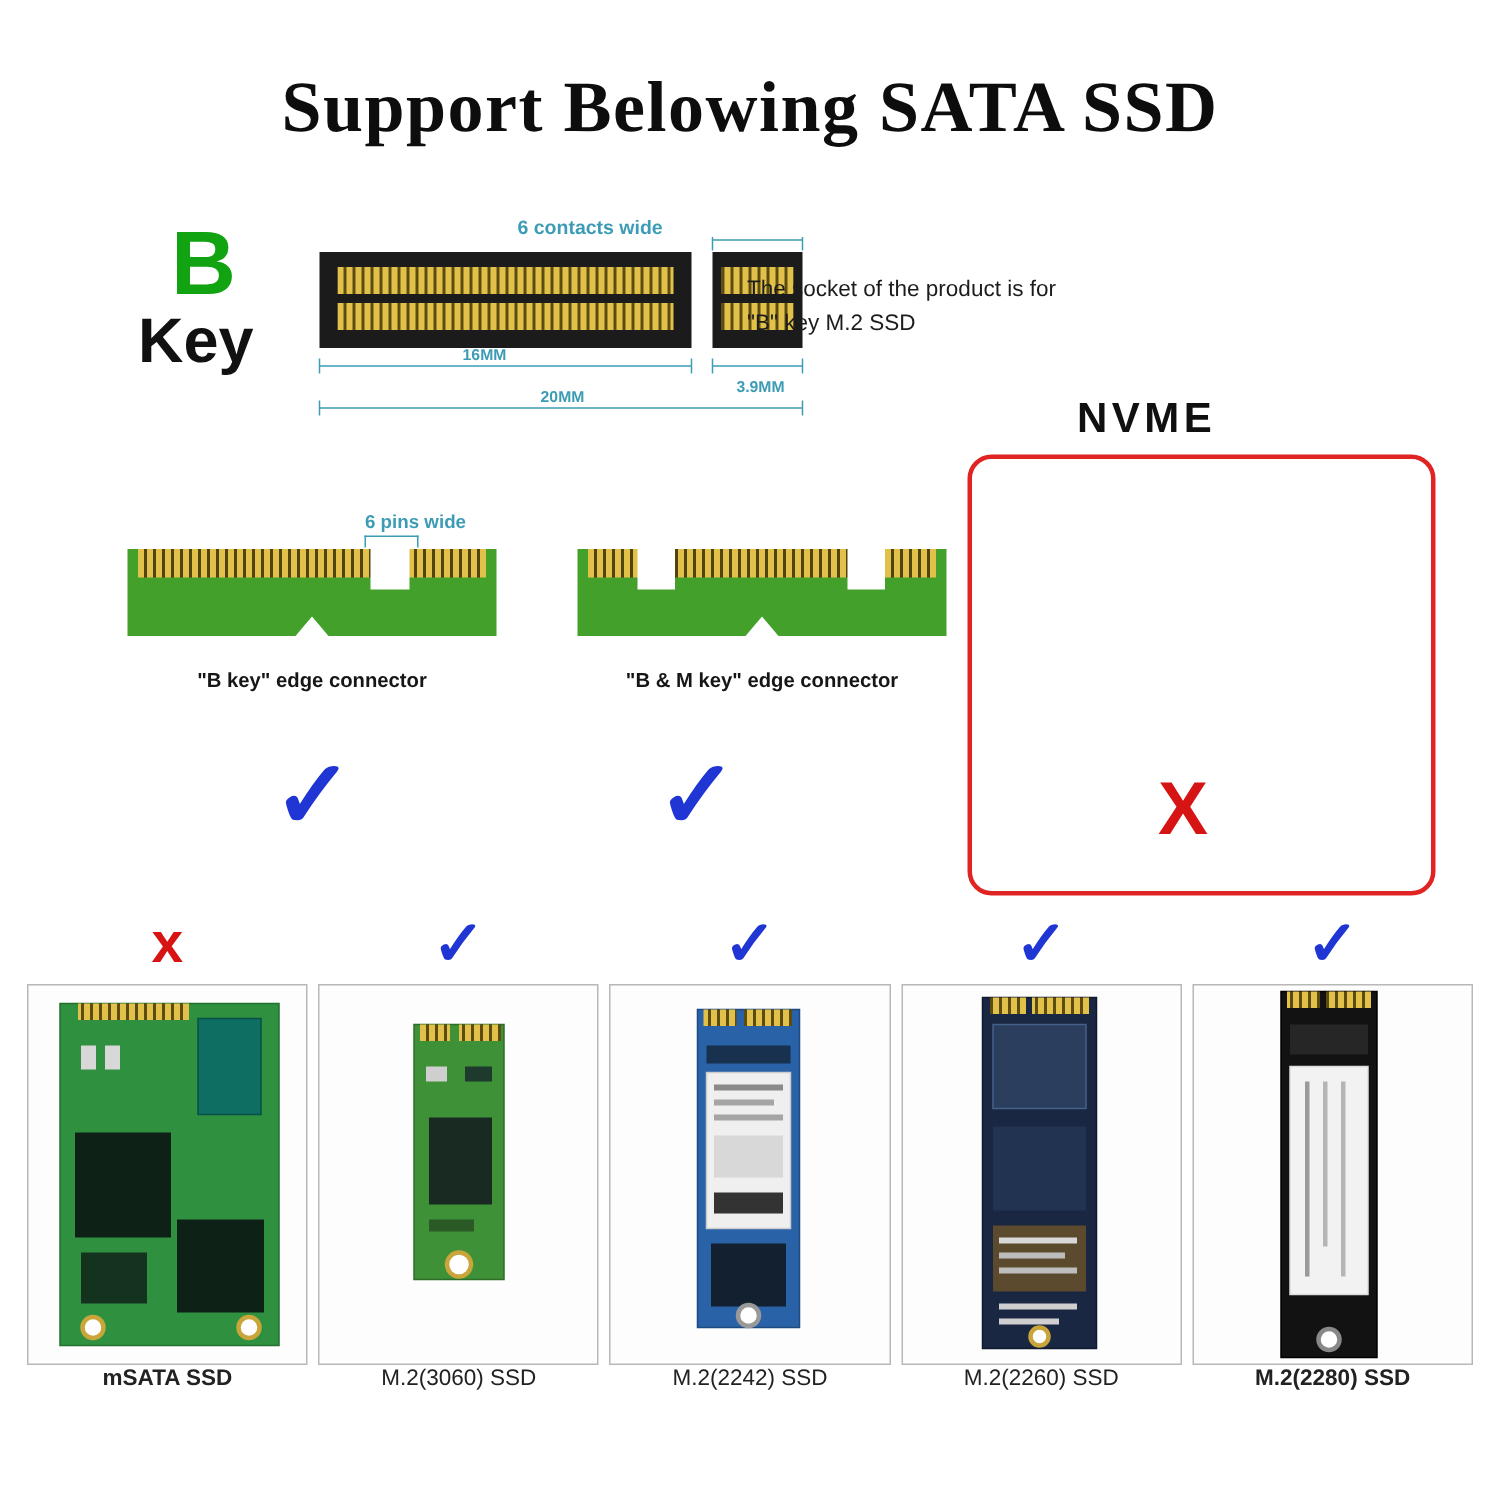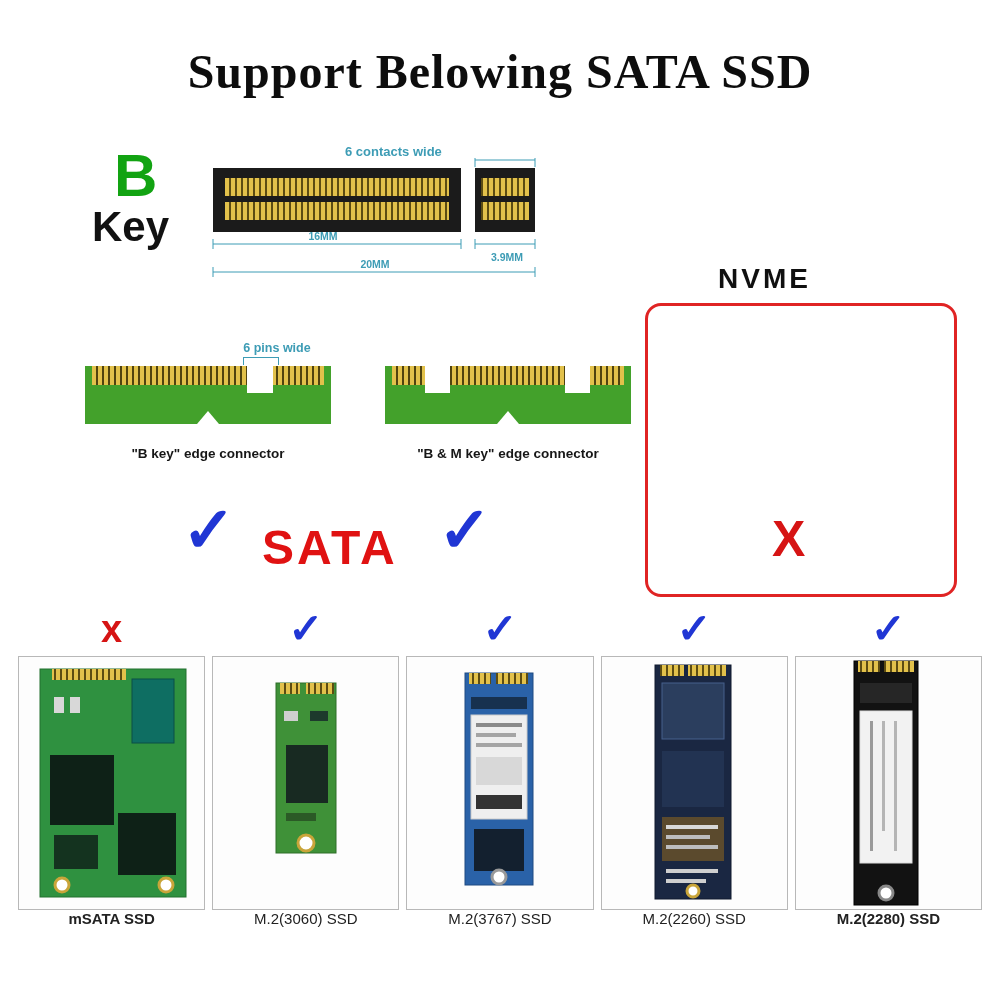--- a/index.html
+++ b/index.html
@@ -86,20 +86,24 @@
     <path class="dimline" fill="none" d="M280,20 L340,20 M280,18 L280,27 M340,18 L340,27"></path>
     <text class="ann" x="150" y="16">6 contacts wide</text>
     <path class="dimline" fill="none" d="M18,104 L266,104 M18,99 L18,109 M266,99 L266,109"></path>
     <text class="dim" x="128" y="100" text-anchor="middle">16MM</text>
     <path class="dimline" fill="none" d="M280,104 L340,104 M280,99 L280,109 M340,99 L340,109"></path>
     <text class="dim" x="312" y="121" text-anchor="middle">3.9MM</text>
     <path class="dimline" fill="none" d="M18,132 L340,132 M18,127 L18,137 M340,127 L340,137"></path>
     <text class="dim" x="180" y="128" text-anchor="middle">20MM</text>
   </svg>
 
+  <div class="socket-desc">
+    <div>The socket of the product is for</div>
+    <div>"B" key M.2 SSD</div>
+  </div>
 
   <div class="nvme">NVME</div>
   <div class="nvme-box"></div>
 
   <div class="connector" style="left:85px;">
     <div class="pin-ann" style="left:140px;width:104px;">
       <span>6 pins wide</span>
       <div class="pin-bracket" style="margin:2px 50px 0 18px;"></div>
     </div>
     <div class="pcb">
@@ -115,21 +119,20 @@
       <div class="pins"></div>
       <div class="notch" style="left:40px;width:25px;"></div>
       <div class="notch" style="left:180px;width:25px;"></div>
       <div class="vnotch"></div>
     </div>
     <div class="connector-label">"B &amp; M key" edge connector</div>
   </div>
 
 
   <span class="mark check" style="left:182px;top:498px;font-size:64px;">✓</span>
-  <div class="sata">SATA</div>
   <span class="mark check" style="left:438px;top:498px;font-size:64px;">✓</span>
   <span class="mark cross" style="left:772px;top:514px;font-size:50px;">X</span>
 
   <div class="ssd-row">
 
     <div class="ssd-col">
       <div class="ssd-mark cross" style="font-size:38px;">x</div>
       <div class="ssd-box">
         <svg width="184" height="252" viewBox="0 0 184 252">
           <rect x="20" y="12" width="146" height="228" fill="#2f9140" stroke="#23702f"></rect>
@@ -175,21 +178,21 @@
           <rect x="63" y="58" width="56" height="104" fill="#efefef" stroke="#cccccc"></rect>
           <rect x="68" y="66" width="46" height="4" fill="#8a8a8a"></rect>
           <rect x="68" y="76" width="40" height="4" fill="#a5a5a5"></rect>
           <rect x="68" y="86" width="46" height="4" fill="#a5a5a5"></rect>
           <rect x="68" y="100" width="46" height="28" fill="#d8d8d8"></rect>
           <rect x="68" y="138" width="46" height="14" fill="#333333"></rect>
           <rect x="66" y="172" width="50" height="42" fill="#13202f"></rect>
           <circle cx="91" cy="220" r="7" fill="#ffffff" stroke="#999999" stroke-width="3"></circle>
         </svg>
       </div>
-      <div class="ssd-label">M.2(3767) SSD</div>
+      <div class="ssd-label">M.2(2242) SSD</div>
     </div>
 
     <div class="ssd-col">
       <div class="ssd-mark check">✓</div>
       <div class="ssd-box">
         <svg width="184" height="252" viewBox="0 0 184 252">
           <rect x="53" y="8" width="76" height="234" fill="#1a2742" stroke="#101a2e"></rect>
           <rect x="58" y="8" width="24" height="11" fill="url(#gp)"></rect>
           <rect x="86" y="8" width="38" height="11" fill="url(#gp)"></rect>
           <rect x="60" y="26" width="62" height="56" fill="#2b3e5e" stroke="#46608c"></rect>

